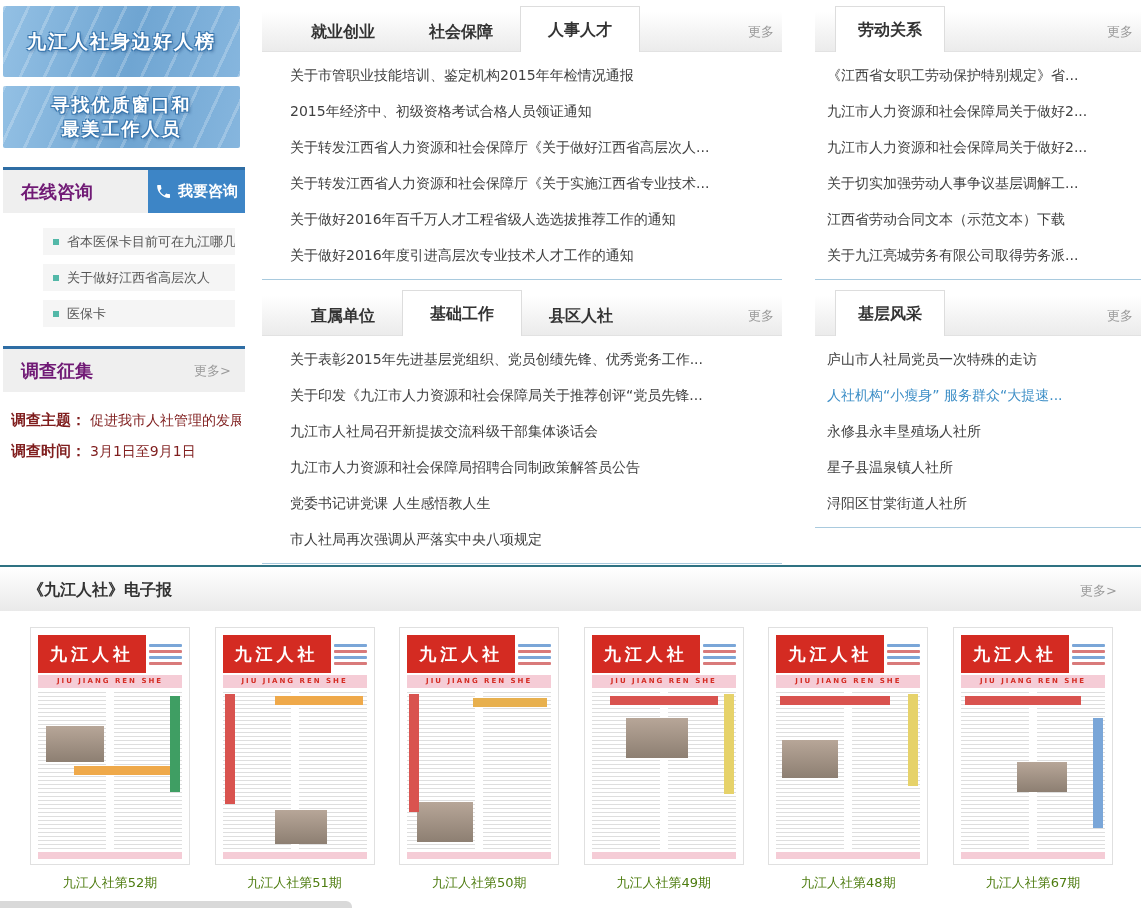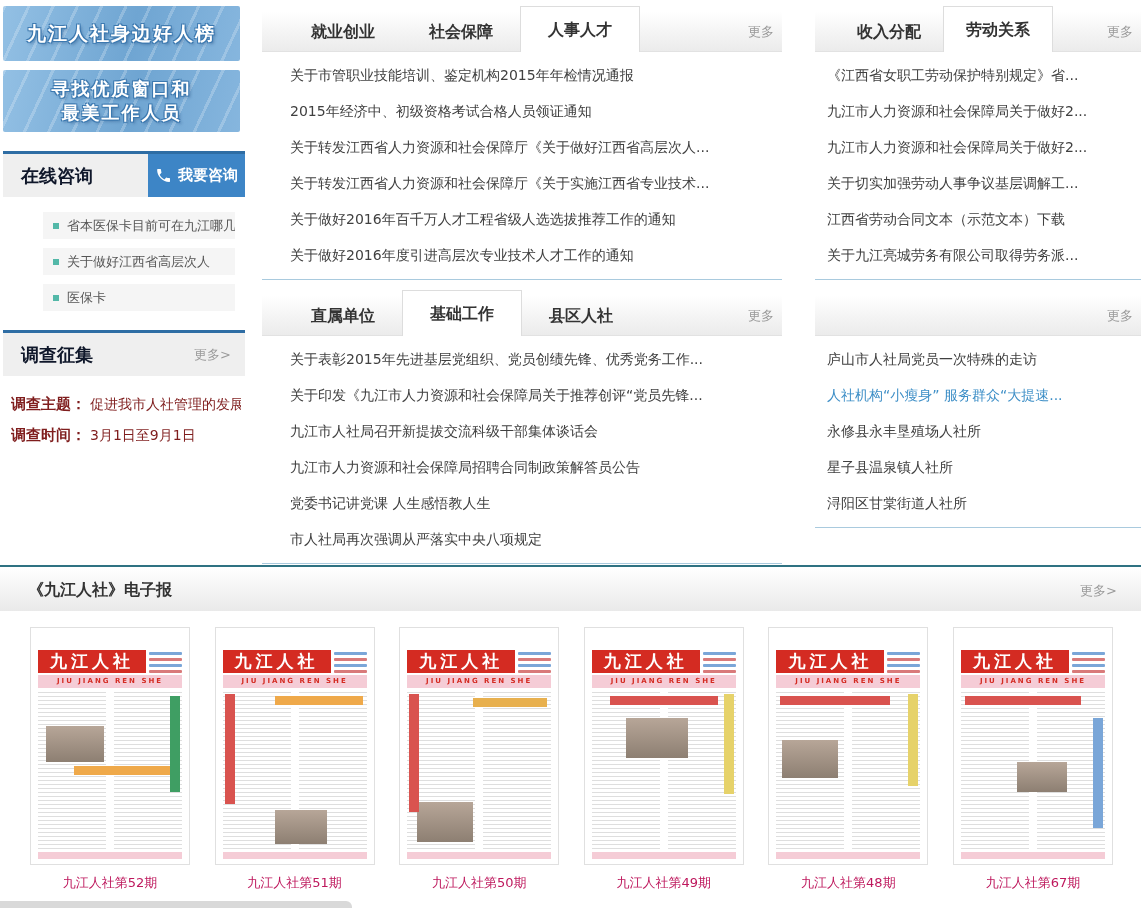--- a/index.html
+++ b/index.html
@@ -17,35 +17,35 @@
   .col-right { width:326px; margin-left:33px; }
 
   
   .banner {
     width:237px; border-radius:2px; cursor:pointer;
     display:flex; flex-direction:column; align-items:center; justify-content:center;
     background:
       repeating-linear-gradient(115deg, rgba(255,255,255,.22) 0 3px, rgba(255,255,255,0) 3px 22px),
       linear-gradient(100deg,#93c0e4 0%,#6fa5d2 55%,#86b6de 100%);
   }
-  .banner1 { height:55px; margin-bottom:9px; }
+  .banner1 { height:71px; margin-bottom:9px; }
   .banner2 { height:62px; }
   .banner span {
     color:#fff; font-weight:bold; font-size:19px; letter-spacing:2px; line-height:1.35;
     text-shadow:-1px -1px 0 #3c79b0, 1px -1px 0 #3c79b0, -1px 1px 0 #3c79b0, 1px 1px 0 #3c79b0, 2px 2px 3px rgba(20,60,110,.45);
   }
   .banner2 span { font-size:18px; }
 
   
   .panel-header {
     position:relative; margin-top:19px; height:46px; width:242px;
     background:#efefef; border-top:3px solid #2e6da4;
     display:flex; align-items:center; padding-left:18px;
   }
-  .panel-header .ph-title { font-size:18px; font-weight:bold; color:#0f172a; }
+  .panel-header .ph-title { font-size:18px; font-weight:bold; color:#701a75; }
   .consult-btn {
     position:absolute; right:0; top:0; height:43px; width:97px;
     background:#3d85c6; color:#fff; border:none; cursor:pointer;
     display:flex; align-items:center; justify-content:center; gap:6px;
     font-size:15px; font-weight:bold; font-family:inherit;
   }
   .consult-btn svg { width:17px; height:17px; fill:#fff; }
   .more-link { margin-left:auto; padding-right:14px; font-size:13px; color:#999; text-decoration:none; cursor:pointer; }
 
   .consult-list { list-style:none; margin:15px 0 0 40px; width:192px; }
@@ -93,21 +93,21 @@
     background:linear-gradient(#ffffff, #e9e9e9);
     height:46px; display:flex; align-items:center; padding:3px 10px 0 28px;
   }
   .epaper-title { font-size:16px; font-weight:bold; color:#333; }
   .epaper-row { display:flex; justify-content:space-between; padding:16px 28px 0 30px; }
   .paper-card { width:160px; cursor:pointer; }
   .paper {
     width:160px; height:238px; background:#fff; border:1px solid #e0e0e0;
     padding:7px; position:relative;
   }
-  .paper-head { display:flex; height:38px;align-items:flex-end; }
+  .paper-head { display:flex; height:38px; }
   .masthead {
     flex:1; background:#d42b22; color:#fff; font-weight:bold; font-size:17px;
     letter-spacing:4px; display:flex; align-items:center; justify-content:center;
     white-space:nowrap; overflow:hidden;
   }
   .head-side { width:36px; padding-left:3px; display:flex; flex-direction:column; gap:3px; justify-content:center; }
   .head-side i { height:3px; border-radius:1px; }
   .head-side i:nth-child(1){ background:#7aa6d8; }
   .head-side i:nth-child(2){ background:#d97a7a; }
   .head-side i:nth-child(3){ background:#7aa6d8; }
@@ -139,21 +139,21 @@
   .paper-card:nth-child(4) .ph { left:34px; top:26px; width:62px; height:40px; }
   .paper-card:nth-child(4) .hl { left:18px; top:4px; right:18px; background:#d9534f; }
   .paper-card:nth-child(4) .vs { right:2px; top:2px; height:100px; background:#e6d26a; }
   .paper-card:nth-child(5) .ph { left:6px; top:48px; width:56px; height:38px; }
   .paper-card:nth-child(5) .hl { left:4px; top:4px; right:30px; background:#d9534f; }
   .paper-card:nth-child(5) .vs { right:2px; top:2px; height:92px; background:#e6d26a; }
   .paper-card:nth-child(6) .ph { left:56px; top:70px; width:50px; height:30px; }
   .paper-card:nth-child(6) .hl { left:4px; top:4px; right:24px; background:#d9534f; }
   .paper-card:nth-child(6) .vs { right:2px; top:26px; height:110px; background:#7aa6d8; }
   .paper-foot { position:absolute; left:7px; right:7px; bottom:5px; height:7px; background:#f5ccd6; }
-  .paper-caption { text-align:center; margin-top:9px; font-size:13px; color:#be185d; }
+  .paper-caption { text-align:center; margin-top:9px; font-size:13px; color:#4d7c0f; }
 
   .footer-stub { width:352px; height:12px; margin-top:9px; background:#d9d9d9; border-radius:0 6px 6px 0; }
 </style>
 </head>
 <body>
 
 <div class="page">
 
   <aside class="sidebar">
     <div class="banner banner1">
@@ -236,36 +236,36 @@
         <li>党委书记讲党课 人生感悟教人生</li>
         <li>市人社局再次强调从严落实中央八项规定</li>
       </ul>
     </section>
   </main>
 
   <aside class="col-right">
 
     <section class="news-section">
       <div class="tabbar">
-        <div class="tab">收入分配</div>
         <div class="tab active">劳动关系</div>
         <a class="more-link">更多</a>
       </div>
       <ul class="news-list">
         <li>《江西省女职工劳动保护特别规定》省...</li>
         <li>九江市人力资源和社会保障局关于做好2...</li>
         <li>九江市人力资源和社会保障局关于做好2...</li>
         <li>关于切实加强劳动人事争议基层调解工...</li>
         <li>江西省劳动合同文本（示范文本）下载</li>
         <li>关于九江亮城劳务有限公司取得劳务派...</li>
       </ul>
     </section>
 
     <section class="news-section">
       <div class="tabbar">
+        <div class="tab active">基层风采</div>
         <a class="more-link">更多</a>
       </div>
       <ul class="news-list">
         <li>庐山市人社局党员一次特殊的走访</li>
         <li class="hl-blue">人社机构“小瘦身” 服务群众“大提速...</li>
         <li>永修县永丰垦殖场人社所</li>
         <li>星子县温泉镇人社所</li>
         <li>浔阳区甘棠街道人社所</li>
       </ul>
     </section>

